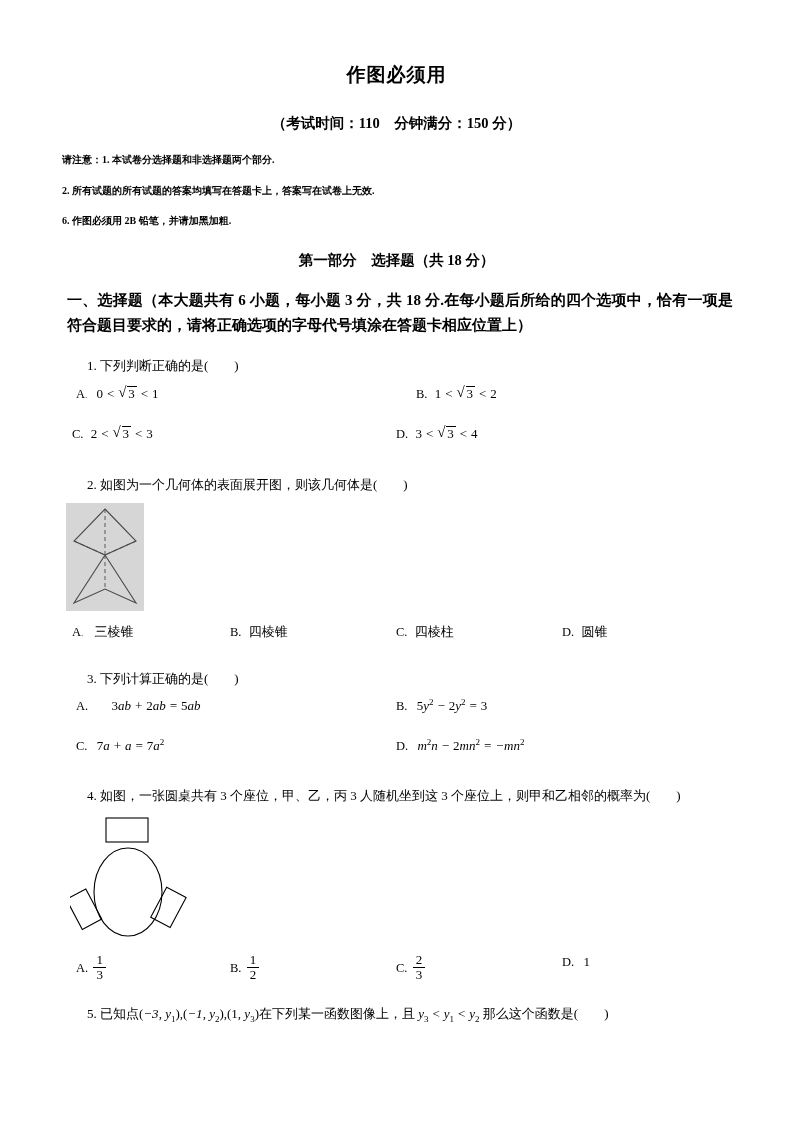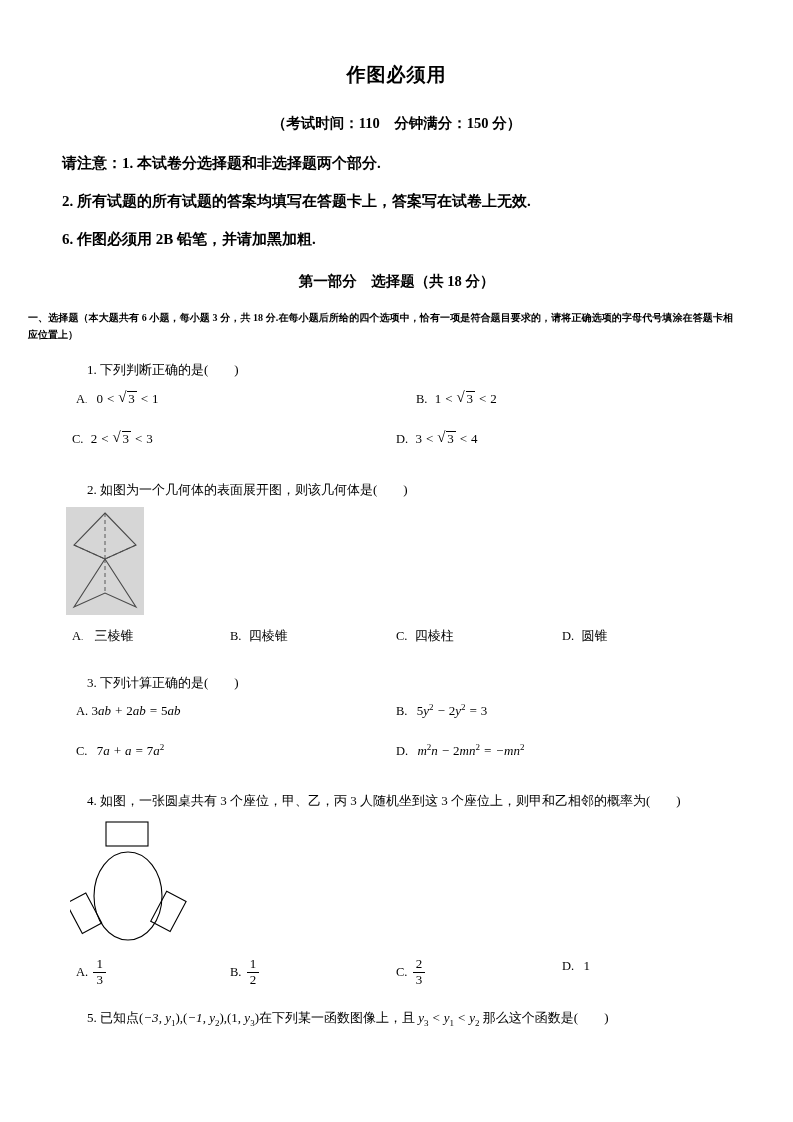--- a/index.html
+++ b/index.html
@@ -29,38 +29,38 @@
     margin-top: 62px;
     letter-spacing: 1px;
   }
   .subtitle {
     text-align: center;
     font-size: 14.5px;
     font-weight: bold;
     margin-top: 26px;
   }
   .notice {
-    font-size: 15px;
+    font-size: 10px;
     font-weight: bold;
     margin-left: 62px;
     margin-right: 60px;
     margin-top: 20px;
     line-height: 1.45;
   }
   .notice2 { margin-top: 16px; }
   .part-head {
     text-align: center;
     font-size: 14.5px;
     font-weight: bold;
     margin-top: 22px;
   }
   .section-intro {
-    font-size: 10px;
-    font-weight: bold;
-    margin-left: 28px;
+    font-size: 15px;
+    font-weight: bold;
+    margin-left: 67px;
     margin-right: 60px;
     margin-top: 18px;
     line-height: 1.7;
     text-align: justify;
   }
   .q {
     margin-left: 87px;
     margin-right: 60px;
     font-size: 13px;
     margin-top: 17px;
@@ -249,21 +249,21 @@
   </div>
 
   <div class="q" style="margin-top:12px;">
     <span class="q-stem">3.</span>
     <span class="q-stem">下列计算正确的是(　　)</span>
   </div>
 
   <div class="opt-row" style="margin-top:10px;">
     <span class="opt" style="left:10px;">
       <span class="lab-sub">A.</span>
-      <span style="margin-left:0;">
+      <span style="margin-left:20px;">
         <span class="mathnum">3</span><span class="mathit">ab</span><span class="mathit"> + </span><span class="mathnum">2</span><span class="mathit">ab</span><span class="mathit"> = </span><span class="mathnum">5</span><span class="mathit">ab</span>
       </span>
     </span>
     <span class="opt" style="left:330px;">
       <span class="lab-sub">B.</span>
       <span style="margin-left:6px;">
         <span class="mathnum">5</span><span class="mathit">y</span><sup class="exp">2</sup><span class="mathit"> − </span><span class="mathnum">2</span><span class="mathit">y</span><sup class="exp">2</sup><span class="mathit"> = </span><span class="mathnum">3</span>
       </span>
     </span>
   </div>

